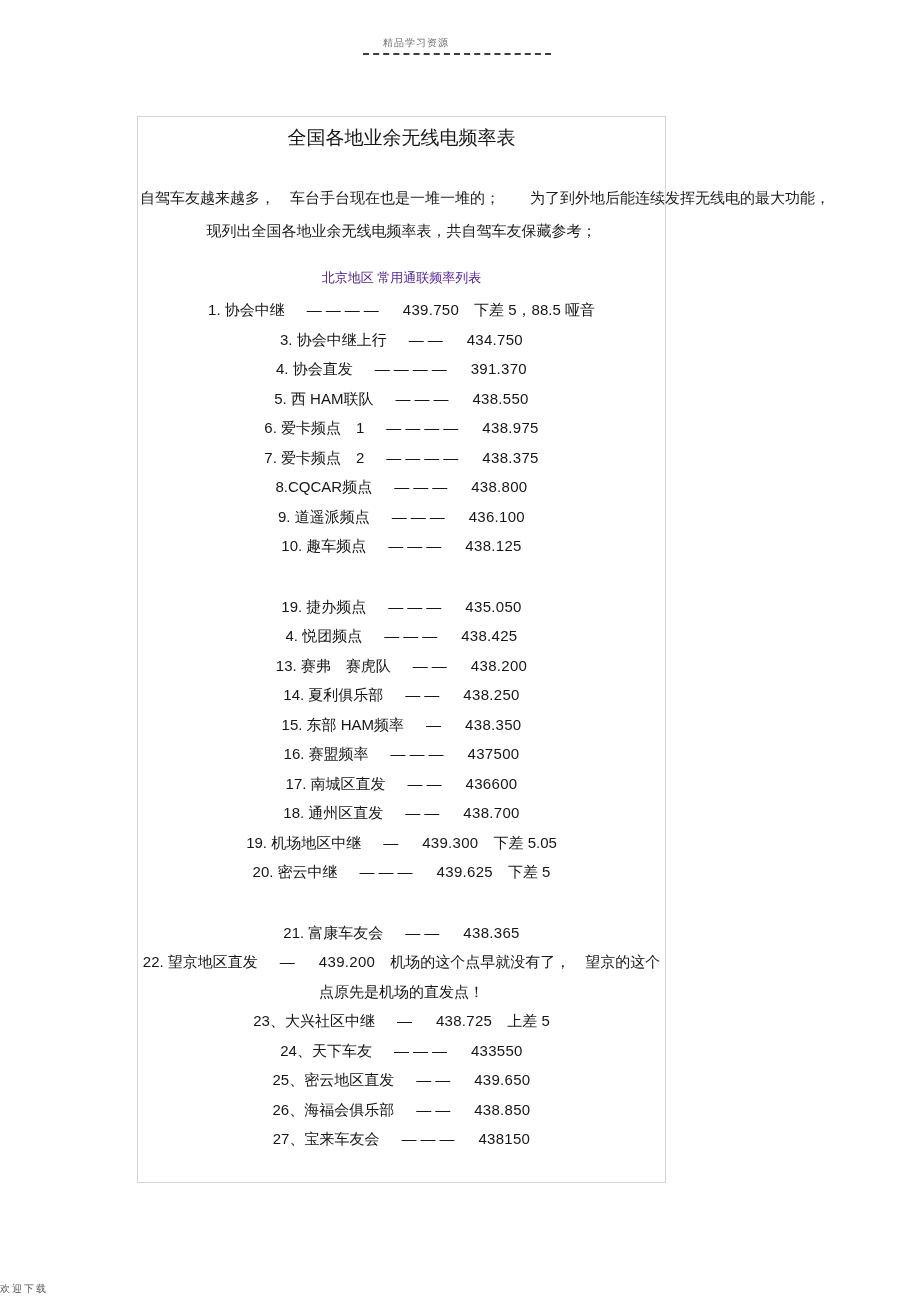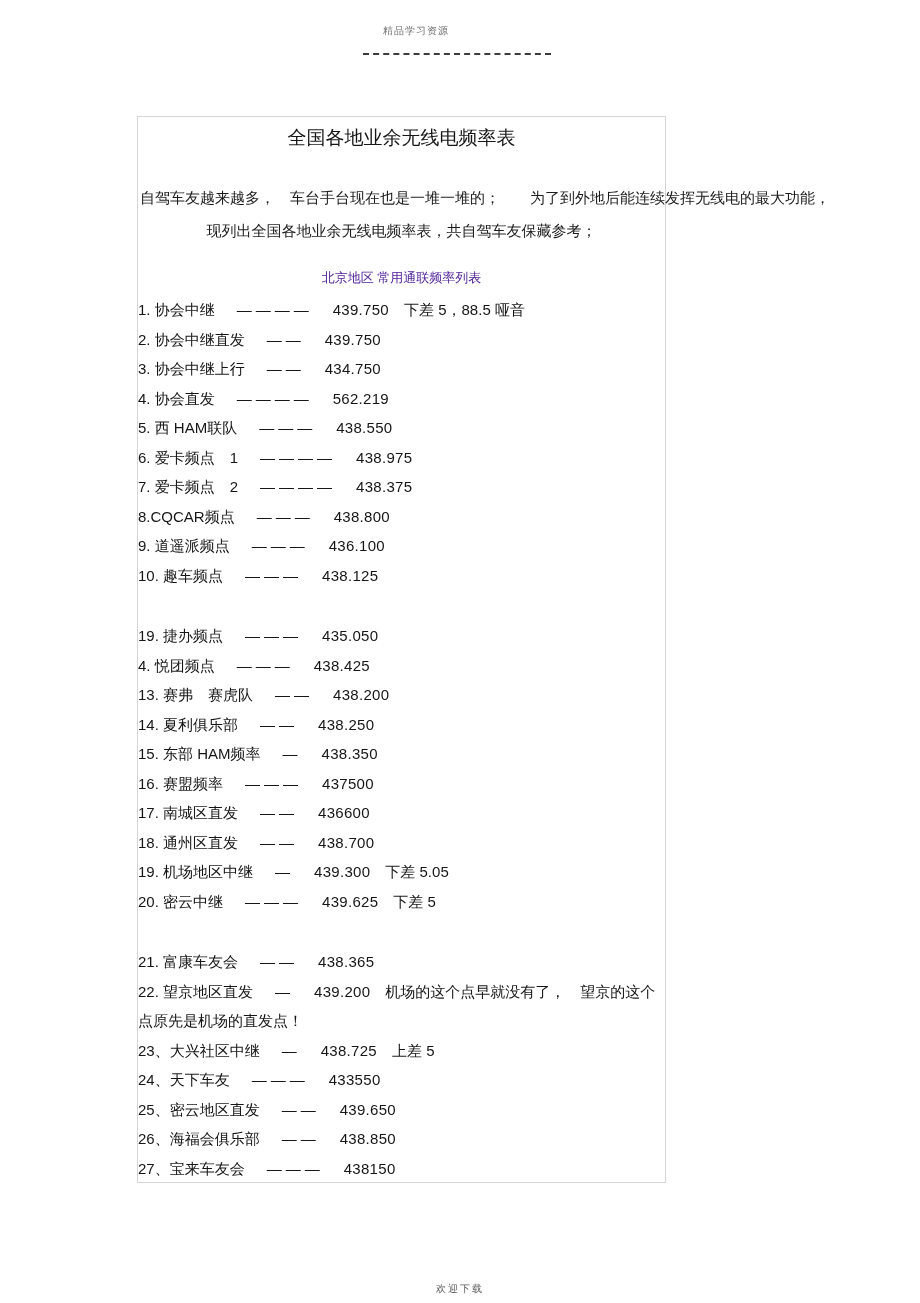--- a/index.html
+++ b/index.html
@@ -15,21 +15,21 @@
     font-family: "Liberation Sans", sans-serif;
     color: #1c1c1c;
   }
   .watermark {
     position: absolute;
     font-size: 10px;
     color: #6f6f6f;
     letter-spacing: 1px;
   }
   #wm-top {
-    top: 24px;
+    top: 36px;
     left: 0;
     width: 832px;
     text-align: center;
   }
   #wm-dash {
     position: absolute;
     top: 53px;
     left: 363px;
     width: 188px;
     height: 0;
@@ -72,40 +72,41 @@
     line-height: 29px;
     text-align: center;
     color: #4c1d95;
   }
   #freq-list {
     margin-top: 3px;
   }
   .row {
     font-size: 15px;
     line-height: 29.5px;
+    text-align: center;
     color: #161616;
   }
   .row.gap-before {
     margin-top: 31px;
   }
   .dsh {
     margin: 0 20px 0 22px;
     letter-spacing: 4px;
   }
   .frq {
     letter-spacing: 0.3px;
   }
   .nte {
     margin-left: 15px;
   }
   #wm-bottom {
     top: 1282px;
     left: 0;
     width: 920px;
-    text-align: center;
+    text-align: left;
     color: #5d5d5d;
     letter-spacing: 2px;
   }
 </style>
 </head>
 <body>
 
 <div id="wm-top" class="watermark">精品学习资源</div>
 
 <div id="wm-dash"></div>
@@ -115,23 +116,22 @@
   <div class="doc-title">全国各地业余无线电频率表</div>
 
   <div class="intro-line1">自驾车友越来越多，　车台手台现在也是一堆一堆的；　　为了到外地后能连续发挥无线电的最大功能，</div>
 
   <div class="intro-line2">现列出全国各地业余无线电频率表，共自驾车友保藏参考；</div>
 
   <div class="section-title">北京地区  常用通联频率列表</div>
 
   <div id="freq-list">
       <div class="row"><span class="lbl">1. 协会中继</span><span class="dsh">————</span><span class="frq">439.750</span><span class="nte">下差 5，88.5 哑音</span></div>
-      <div class="row"><span class="lbl">2. 协会中继直发</span><span class="dsh">——</span><span class="frq">439.750</span></div>
       <div class="row"><span class="lbl">3. 协会中继上行</span><span class="dsh">——</span><span class="frq">434.750</span></div>
-      <div class="row"><span class="lbl">4. 协会直发</span><span class="dsh">————</span><span class="frq">562.219</span></div>
+      <div class="row"><span class="lbl">4. 协会直发</span><span class="dsh">————</span><span class="frq">391.370</span></div>
       <div class="row"><span class="lbl">5. 西 HAM联队</span><span class="dsh">———</span><span class="frq">438.550</span></div>
       <div class="row"><span class="lbl">6. 爱卡频点　1</span><span class="dsh">————</span><span class="frq">438.975</span></div>
       <div class="row"><span class="lbl">7. 爱卡频点　2</span><span class="dsh">————</span><span class="frq">438.375</span></div>
       <div class="row"><span class="lbl">8.CQCAR频点</span><span class="dsh">———</span><span class="frq">438.800</span></div>
       <div class="row"><span class="lbl">9. 道遥派频点</span><span class="dsh">———</span><span class="frq">436.100</span></div>
       <div class="row"><span class="lbl">10. 趣车频点</span><span class="dsh">———</span><span class="frq">438.125</span></div>
       <div class="row gap-before"><span class="lbl">19. 捷办频点</span><span class="dsh">———</span><span class="frq">435.050</span></div>
       <div class="row"><span class="lbl">4. 悦团频点</span><span class="dsh">———</span><span class="frq">438.425</span></div>
       <div class="row"><span class="lbl">13. 赛弗　赛虎队</span><span class="dsh">——</span><span class="frq">438.200</span></div>
       <div class="row"><span class="lbl">14. 夏利俱乐部</span><span class="dsh">——</span><span class="frq">438.250</span></div>

